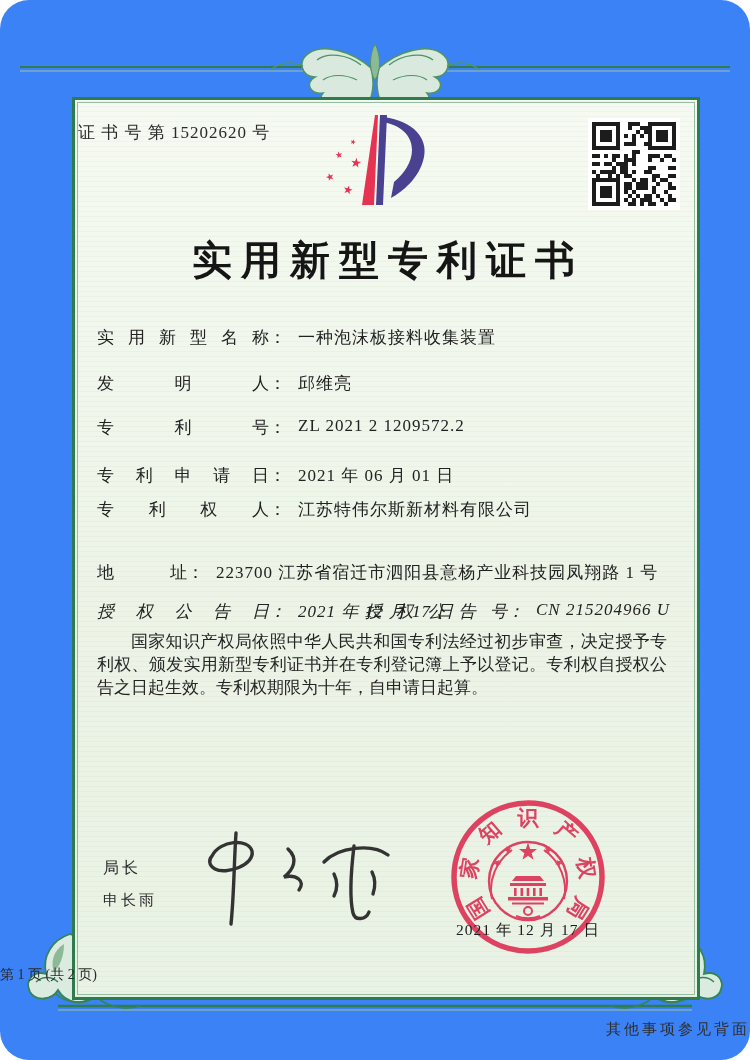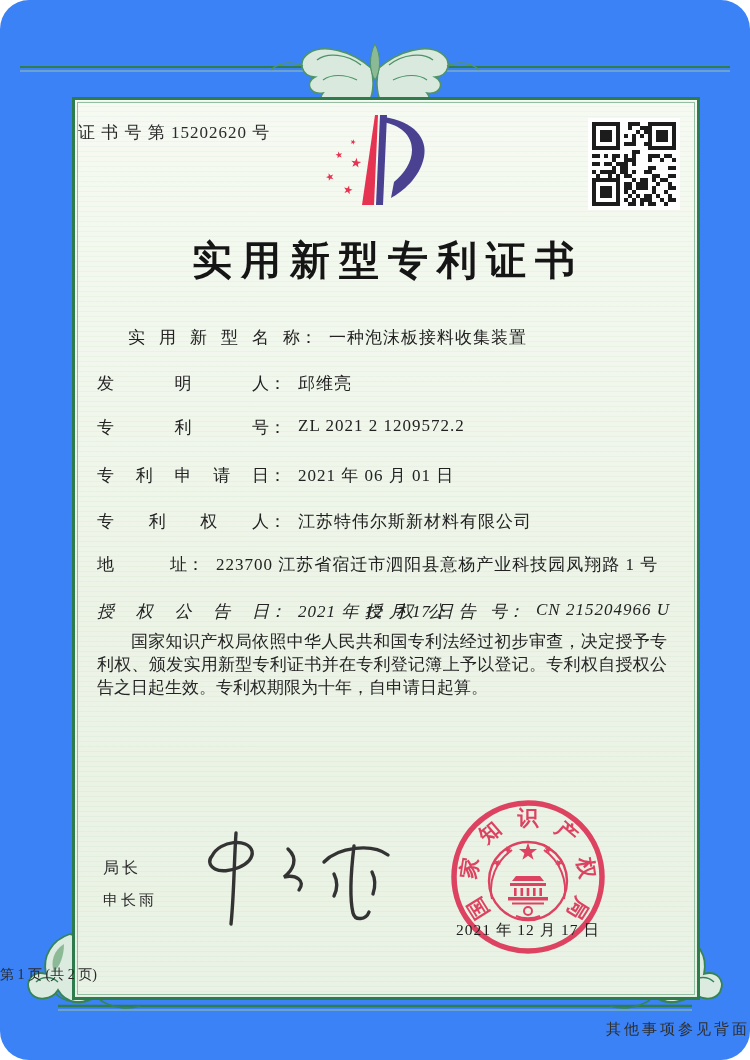--- a/index.html
+++ b/index.html
@@ -20,22 +20,22 @@
 
   .logo { left:300px; top:105px; width:140px; height:110px; }
   .qr { left:588px; top:118px; width:92px; height:92px; }
   .qr rect.mod { fill:#1c1c1c; }
 
   .title { left:0; top:233px; width:750px; text-align:center; font-size:40px;
     font-weight:600; letter-spacing:9px; color:#151515;padding-left:26px; }
 
   .fields { left:97px; top:326px; width:572px; }
   .frow { position:absolute; left:0; width:572px; font-size:17px; white-space:nowrap; }
-  .frow:nth-child(1){top:0;margin-left:31px;} .frow:nth-child(2){top:46px;} .frow:nth-child(3){top:90px;}
-  .frow:nth-child(4){top:138px;} .frow:nth-child(5){top:184px;} .frow:nth-child(6){top:227px;}
+  .frow:nth-child(1){top:0;} .frow:nth-child(2){top:46px;} .frow:nth-child(3){top:90px;}
+  .frow:nth-child(4){top:138px;} .frow:nth-child(5){top:172px;} .frow:nth-child(6){top:235px;}
   .flabel { display:inline-block; width:172px; text-align:justify; text-align-last:justify; vertical-align:top; }
   .frow.addr .flabel { width:90px; }
   .fcolon { display:inline-block; vertical-align:top; }
   .fval { display:inline-block; margin-left:12px; letter-spacing:1px; vertical-align:top; }
 
   .grant-row { left:97px; top:600px; width:572px; font-size:17px; white-space:nowrap;font-style:italic; }
   .grant-no { position:absolute; left:268px; top:0; white-space:nowrap; }
   .glabel2 { display:inline-block; width:142px; text-align:justify; text-align-last:justify; vertical-align:top; }
 
   .paras { left:97px; top:630px; width:570px; font-size:17px; line-height:23px;

